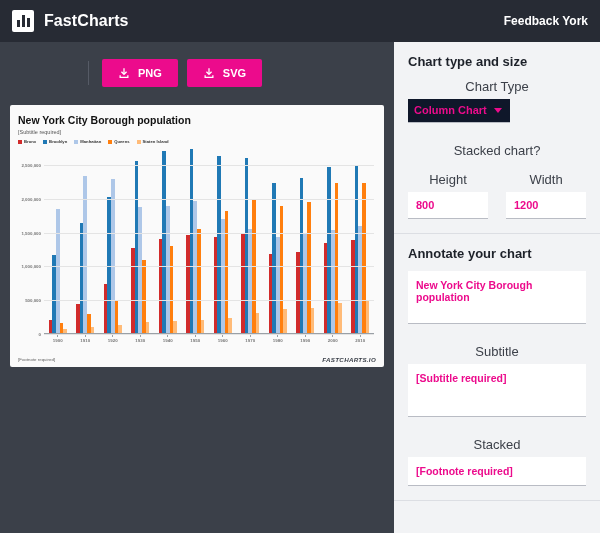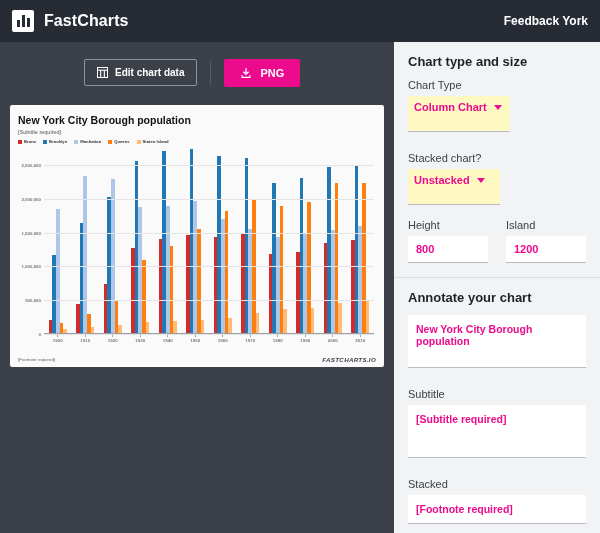--- a/index.html
+++ b/index.html
@@ -77,25 +77,25 @@
   .ch-foot .brandmark { font-size: 6.2px; font-weight: bold; font-style: italic; color: #3b4049; letter-spacing: .3px; }
 
   
   .right { flex: 1; background: #f2f3f5; display: flex; flex-direction: column; min-width: 0; overflow: hidden; }
   .tabs { display: flex; height: 34px; flex: 0 0 34px; background: #dcdee3; }
   .tab { display: flex; align-items: center; padding: 0 13px; font-size: 10.5px; font-weight: bold; color: #2e323c; cursor: pointer; }
   .tab.active { background: #f2f3f5; }
   .panel { flex: 1; overflow: hidden; }
   .section { padding: 12px 14px 14px 14px; border-bottom: 1px solid #dcdee3; }
   .sec-title { font-size: 13px; font-weight: bold; color: #1d2129; margin-bottom: 10px; }
-  .field-label { font-size: 11px; color: #3c4049; margin-bottom: 5px; }
+  .field-label { font-size: 13px; color: #3c4049; margin-bottom: 5px; text-align: center; }
   .select {
-    position: relative; border-bottom: 1px solid #b9bcc4; background: #fef9c3;
+    position: relative; border-bottom: 1px solid #b9bcc4; background: #0f172a;
     display: inline-flex; align-items: center; gap: 7px;
-    padding: 5px 8px 18px 6px; min-width: 92px; cursor: pointer;
+    padding: 5px 8px 6px 6px; min-width: 92px; cursor: pointer;
   }
   .select .val { font-size: 11px; color: #ec0b8c; font-weight: bold; }
   .caret { width: 0; height: 0; border-left: 4px solid transparent; border-right: 4px solid transparent; border-top: 5px solid #ec0b8c; }
   .row2 { display: flex; gap: 18px; margin-top: 14px; }
   .col { flex: 1; }
   .textin {
     width: 100%; background: #ffffff; border: none; border-bottom: 1px solid #b9bcc4;
     padding: 7px 8px; font-size: 11px; color: #ec0b8c; font-weight: bold;
     font-family: "Liberation Sans", sans-serif;
   }
@@ -122,41 +122,40 @@
     </div>
     <div class="feedback">Feedback York</div>
   </div>
 
   <div class="body">
 
     <div class="left">
 
       <div class="toolbar">
         <span class="spacer-left"></span>
-        <button class="btn-edit">
-          <span class="ico">
-            <svg width="11" height="11" viewBox="0 0 12 12">
-                <rect x="0.5" y="0.5" width="11" height="11" fill="none" stroke="#ffffff" stroke-width="1.2"></rect>
-                <line x1="0.5" y1="3.5" x2="11.5" y2="3.5" stroke="#ffffff" stroke-width="1.2"></line>
-                <line x1="4" y1="3.5" x2="4" y2="11.5" stroke="#ffffff" stroke-width="1.2"></line>
-                <line x1="8" y1="3.5" x2="8" y2="11.5" stroke="#ffffff" stroke-width="1.2"></line>
-              </svg>
-          </span>
-          <span>Edit chart data</span>
-        </button>
         <span class="divider-v"></span>
         <button class="btn-dl">
           <span class="ico">
             <svg width="12" height="12" viewBox="0 0 14 14">
                 <path d="M7 1.5 V8" stroke="#fff" stroke-width="1.5" fill="none"></path>
                 <path d="M4 5.5 L7 8.5 L10 5.5" stroke="#fff" stroke-width="1.5" fill="none"></path>
                 <path d="M2.5 9.5 V12 H11.5 V9.5" stroke="#fff" stroke-width="1.5" fill="none"></path>
               </svg>
           </span>
           <span>PNG</span>
+        </button>
+        <button class="btn-dl">
+          <span class="ico">
+            <svg width="12" height="12" viewBox="0 0 14 14">
+                <path d="M7 1.5 V8" stroke="#fff" stroke-width="1.5" fill="none"></path>
+                <path d="M4 5.5 L7 8.5 L10 5.5" stroke="#fff" stroke-width="1.5" fill="none"></path>
+                <path d="M2.5 9.5 V12 H11.5 V9.5" stroke="#fff" stroke-width="1.5" fill="none"></path>
+              </svg>
+          </span>
+          <span>SVG</span>
         </button>
       </div>
 
       <div class="chart-wrap">
         <div class="chart-card">
           <div class="ch-title">New York City Borough population</div>
           <div class="ch-sub">[Subtitle required]</div>
           <div class="legend" id="legend">
               <span class="item">
                 <span class="sw" style="background: rgb(209, 43, 43);"></span>
@@ -345,32 +344,28 @@
         <div class="section">
           <div class="sec-title">Chart type and size</div>
 
           <div class="field-label">Chart Type</div>
           <div class="select">
             <span class="val">Column Chart</span>
             <span class="caret"></span>
           </div>
 
           <div class="field-label mt10">Stacked chart?</div>
-          <div class="select">
-            <span class="val">Unstacked</span>
-            <span class="caret"></span>
-          </div>
 
           <div class="row2">
             <div class="col">
               <div class="field-label">Height</div>
               <input class="textin" value="800" style="">
             </div>
             <div class="col">
-              <div class="field-label">Island</div>
+              <div class="field-label">Width</div>
               <input class="textin" value="1200" style="">
             </div>
           </div>
         </div>
 
         <div class="section">
           <div class="sec-title">Annotate your chart</div>
 
           <textarea class="ta" rows="3" style="">New York City Borough population</textarea>
 

